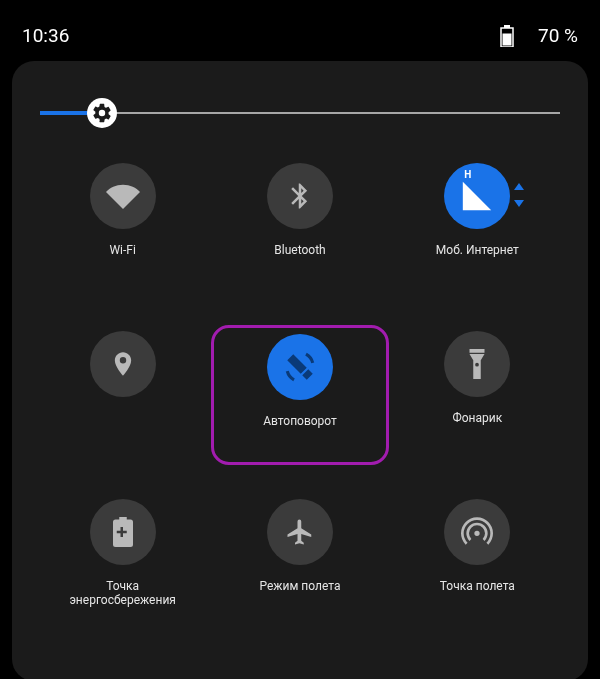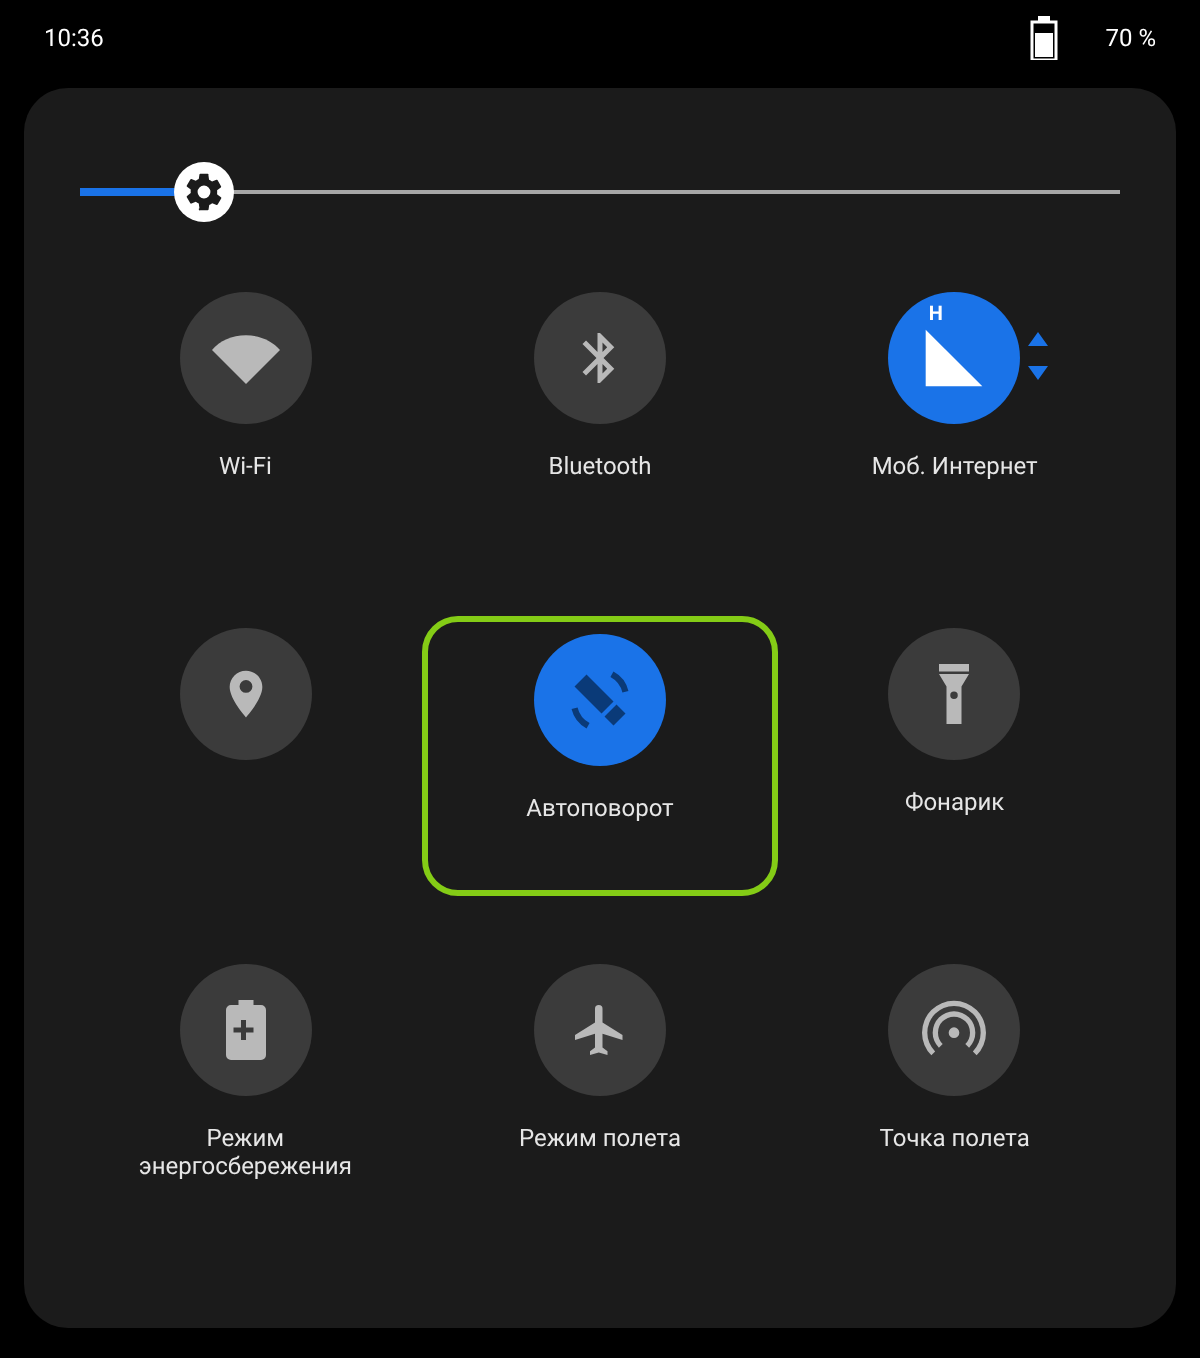--- a/index.html
+++ b/index.html
@@ -8,22 +8,22 @@
     height: 679px;
     background: #000;
     font-family: Roboto, Arial, sans-serif;
     color: #fff;
     overflow: hidden;
   }
   .status-bar {
     display: flex;
     justify-content: space-between;
     align-items: center;
-    padding: 8px 22px 6px 22px;
-    font-size: 12px;
+    padding: 24px 22px 6px 22px;
+    font-size: 19px;
   }
   .status-left { display: flex; align-items: center; gap: 14px; }
   .status-right { display: flex; align-items: center; gap: 24px; }
   .panel {
     margin: 8px 12px 0 12px;
     background: #1b1b1b;
     border-radius: 22px;
     padding: 20px 22px 0 22px;
     height: 620px;
   }
@@ -70,21 +70,21 @@
   .tile {
     display: flex;
     flex-direction: column;
     align-items: center;
     text-align: center;
     min-height: 140px;
     padding: 6px 2px;
     border-radius: 18px;
   }
   .tile.highlight {
-    border: 3px solid #84cc16;
+    border: 3px solid #a21caf;
     text-align: center;
   }
   .circ {
     width: 66px;
     height: 66px;
     border-radius: 50%;
     background: #3b3b3b;
     display: flex;
     align-items: center;
     justify-content: center;
@@ -192,21 +192,21 @@
       </div>
       <span class="tile-label">Фонарик</span>
     </div>
 
     <div class="tile">
       <div class="circ">
         <svg width="22" height="30" viewBox="0 0 16 24">
             <path fill="#b9b9b9" d="M5 0h6v2h3a2 2 0 0 1 2 2v18a2 2 0 0 1-2 2H2a2 2 0 0 1-2-2V4a2 2 0 0 1 2-2h3V0zm3 8H6v3H3v2h3v3h2v-3h3v-2H8V8z"></path>
           </svg>
       </div>
-      <span class="tile-label">Режим
+      <span class="tile-label">Точка
 энергосбережения</span>
     </div>
 
     <div class="tile">
       <div class="circ">
         <svg width="30" height="30" viewBox="0 0 24 24">
             <path fill="#b9b9b9" d="M21 16v-2l-8-5V3.5a1.5 1.5 0 0 0-3 0V9l-8 5v2l8-2.5V19l-2 1.5V22l3.5-1 3.5 1v-1.5L13 19v-5.5l8 2.5z"></path>
           </svg>
       </div>
       <span class="tile-label">Режим полета</span>

